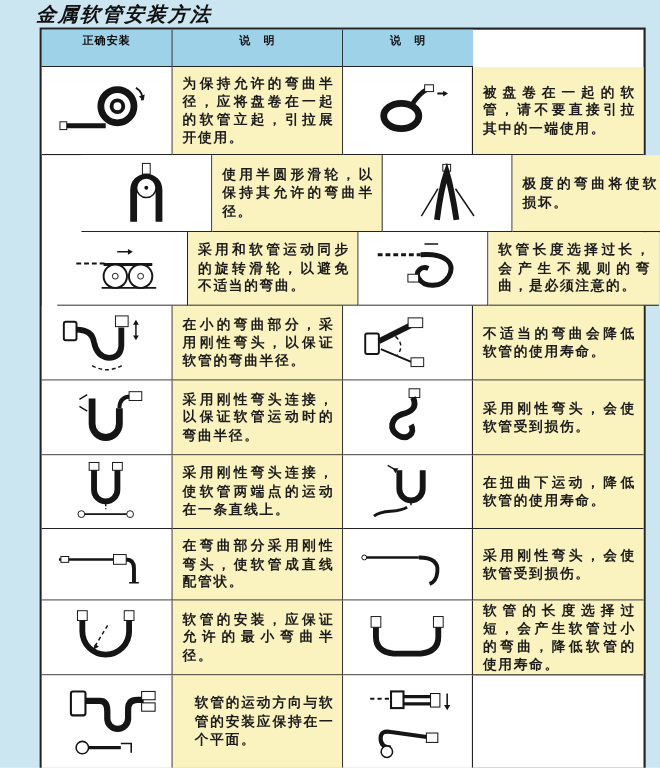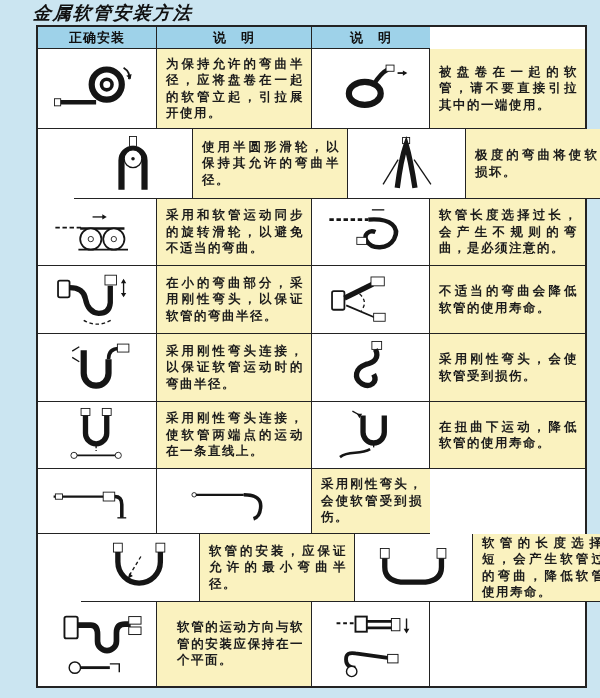--- a/index.html
+++ b/index.html
@@ -16,22 +16,22 @@
     font-size:18px; color:#111; letter-spacing:2px;
     transform:skewX(-4deg);
   }
   .tbl {
     position:absolute; left:36px; top:25px; width:551px;
     border:2px solid #232323; background:#fff;
   }
   .hrow, .row { display:grid; grid-template-columns:119px 155px 118px 155px; }
   .hcell {
     background:#9ed2e9; color:#101010;
-    font-size:13px; font-weight:bold; letter-spacing:1px;
-    text-align:center; height:22px; line-height:21px;
+    font-size:10px; font-weight:bold; letter-spacing:1px;
+    text-align:center; height:34px; line-height:21px;
     border-right:1px solid #232323; border-bottom:1px solid #232323;
   }
   .hcell.last { border-right:none; }
   .cell {
     border-right:1px solid #232323; border-bottom:1px solid #232323;
     overflow:hidden;
   }
   .row:last-child .cell { border-bottom:none;padding-left:20px; }
   .cell.last { border-right:none; }
   .imgcell { background:#ffffff; display:flex; align-items:center; justify-content:center; }
@@ -112,21 +112,21 @@
     <path d="M44 62 Q48 30 54 13 Q59 30 64 62" stroke="#151515" fill="none" stroke-width="6"></path>
     <path d="M28 58 L45 30" stroke="#151515" fill="none" stroke-width="1.5"></path>
     <path d="M82 58 L63 30" stroke="#151515" fill="none" stroke-width="1.5"></path>
   </svg>
             </span>
           </div>
           <div class="cell txtcell last">
             <p>极度的弯曲将使软管损坏。</p>
           </div>
         </div>
-        <div class="row" style="height: 67px;">
+        <div class="row" style="height: 67px; padding-left: 14px;">
           <div class="cell imgcell">
             <span class="ill">
               <svg width="104" height="62" viewBox="0 0 110 70">
     <path d="M8 30 H38" stroke="#151515" fill="none" stroke-width="2" stroke-dasharray="5 3"></path>
     <path d="M50 18 h14" stroke="#151515" fill="none" stroke-width="1.5"></path>
     <path d="M66 18 l-5 -3 v6 z" fill="#151515"></path>
     <path d="M36 31 H86" stroke="#151515" fill="none" stroke-width="3"></path>
     <circle cx="48" cy="43" r="12" fill="#fff" stroke="#151515" stroke-width="2"></circle>
     <circle cx="48" cy="43" r="3" stroke="#151515" fill="none"></circle>
     <circle cx="74" cy="43" r="12" fill="#fff" stroke="#151515" stroke-width="2"></circle>
@@ -247,34 +247,37 @@
             <span class="ill">
               <svg width="104" height="62" viewBox="0 0 110 70">
     <path d="M6 30 H64" stroke="#151515" fill="none" stroke-width="2.5"></path>
     <rect x="8" y="27" width="8" height="6" fill="#fff" stroke="#151515"></rect>
     <rect x="62" y="25" width="13" height="10" fill="#fff" stroke="#151515"></rect>
     <path d="M75 30 Q83 30 83 39 V54" stroke="#151515" fill="none" stroke-width="4"></path>
     <path d="M78 54 h10" stroke="#151515" fill="none" stroke-width="1.5"></path>
   </svg>
             </span>
           </div>
+          <div class="cell txtcell">
+            <p>在弯曲部分采用刚性弯头，使软管成直线配管状。</p>
+          </div>
           <div class="cell imgcell">
             <span class="ill">
               <svg width="104" height="62" viewBox="0 0 110 70">
     <circle cx="10" cy="28" r="2.5" fill="#fff" stroke="#151515"></circle>
     <path d="M12 28 H66" stroke="#151515" fill="none" stroke-width="2.5"></path>
     <path d="M66 28 Q87 28 85 43 Q84 53 77 55" stroke="#151515" fill="none" stroke-width="4"></path>
   </svg>
             </span>
           </div>
           <div class="cell txtcell last">
             <p>采用刚性弯头，会使软管受到损伤。</p>
           </div>
         </div>
-        <div class="row" style="height: 68px; padding-left: 43px;">
+        <div class="row" style="height: 68px;">
           <div class="cell imgcell">
             <span class="ill">
               <svg width="104" height="62" viewBox="0 0 110 70">
     <rect x="25" y="7" width="10" height="10" fill="#fff" stroke="#151515"></rect>
     <rect x="73" y="7" width="10" height="10" fill="#fff" stroke="#151515"></rect>
     <path d="M30 17 V28 A24 24 0 0 0 78 28 V17" stroke="#151515" fill="none" stroke-width="6"></path>
     <path d="M56 22 L42 45" stroke="#151515" fill="none" stroke-width="1.5" stroke-dasharray="4 3"></path>
     <path d="M41 47 l2 -6 l4 3 z" fill="#151515"></path>
   </svg>
             </span>

